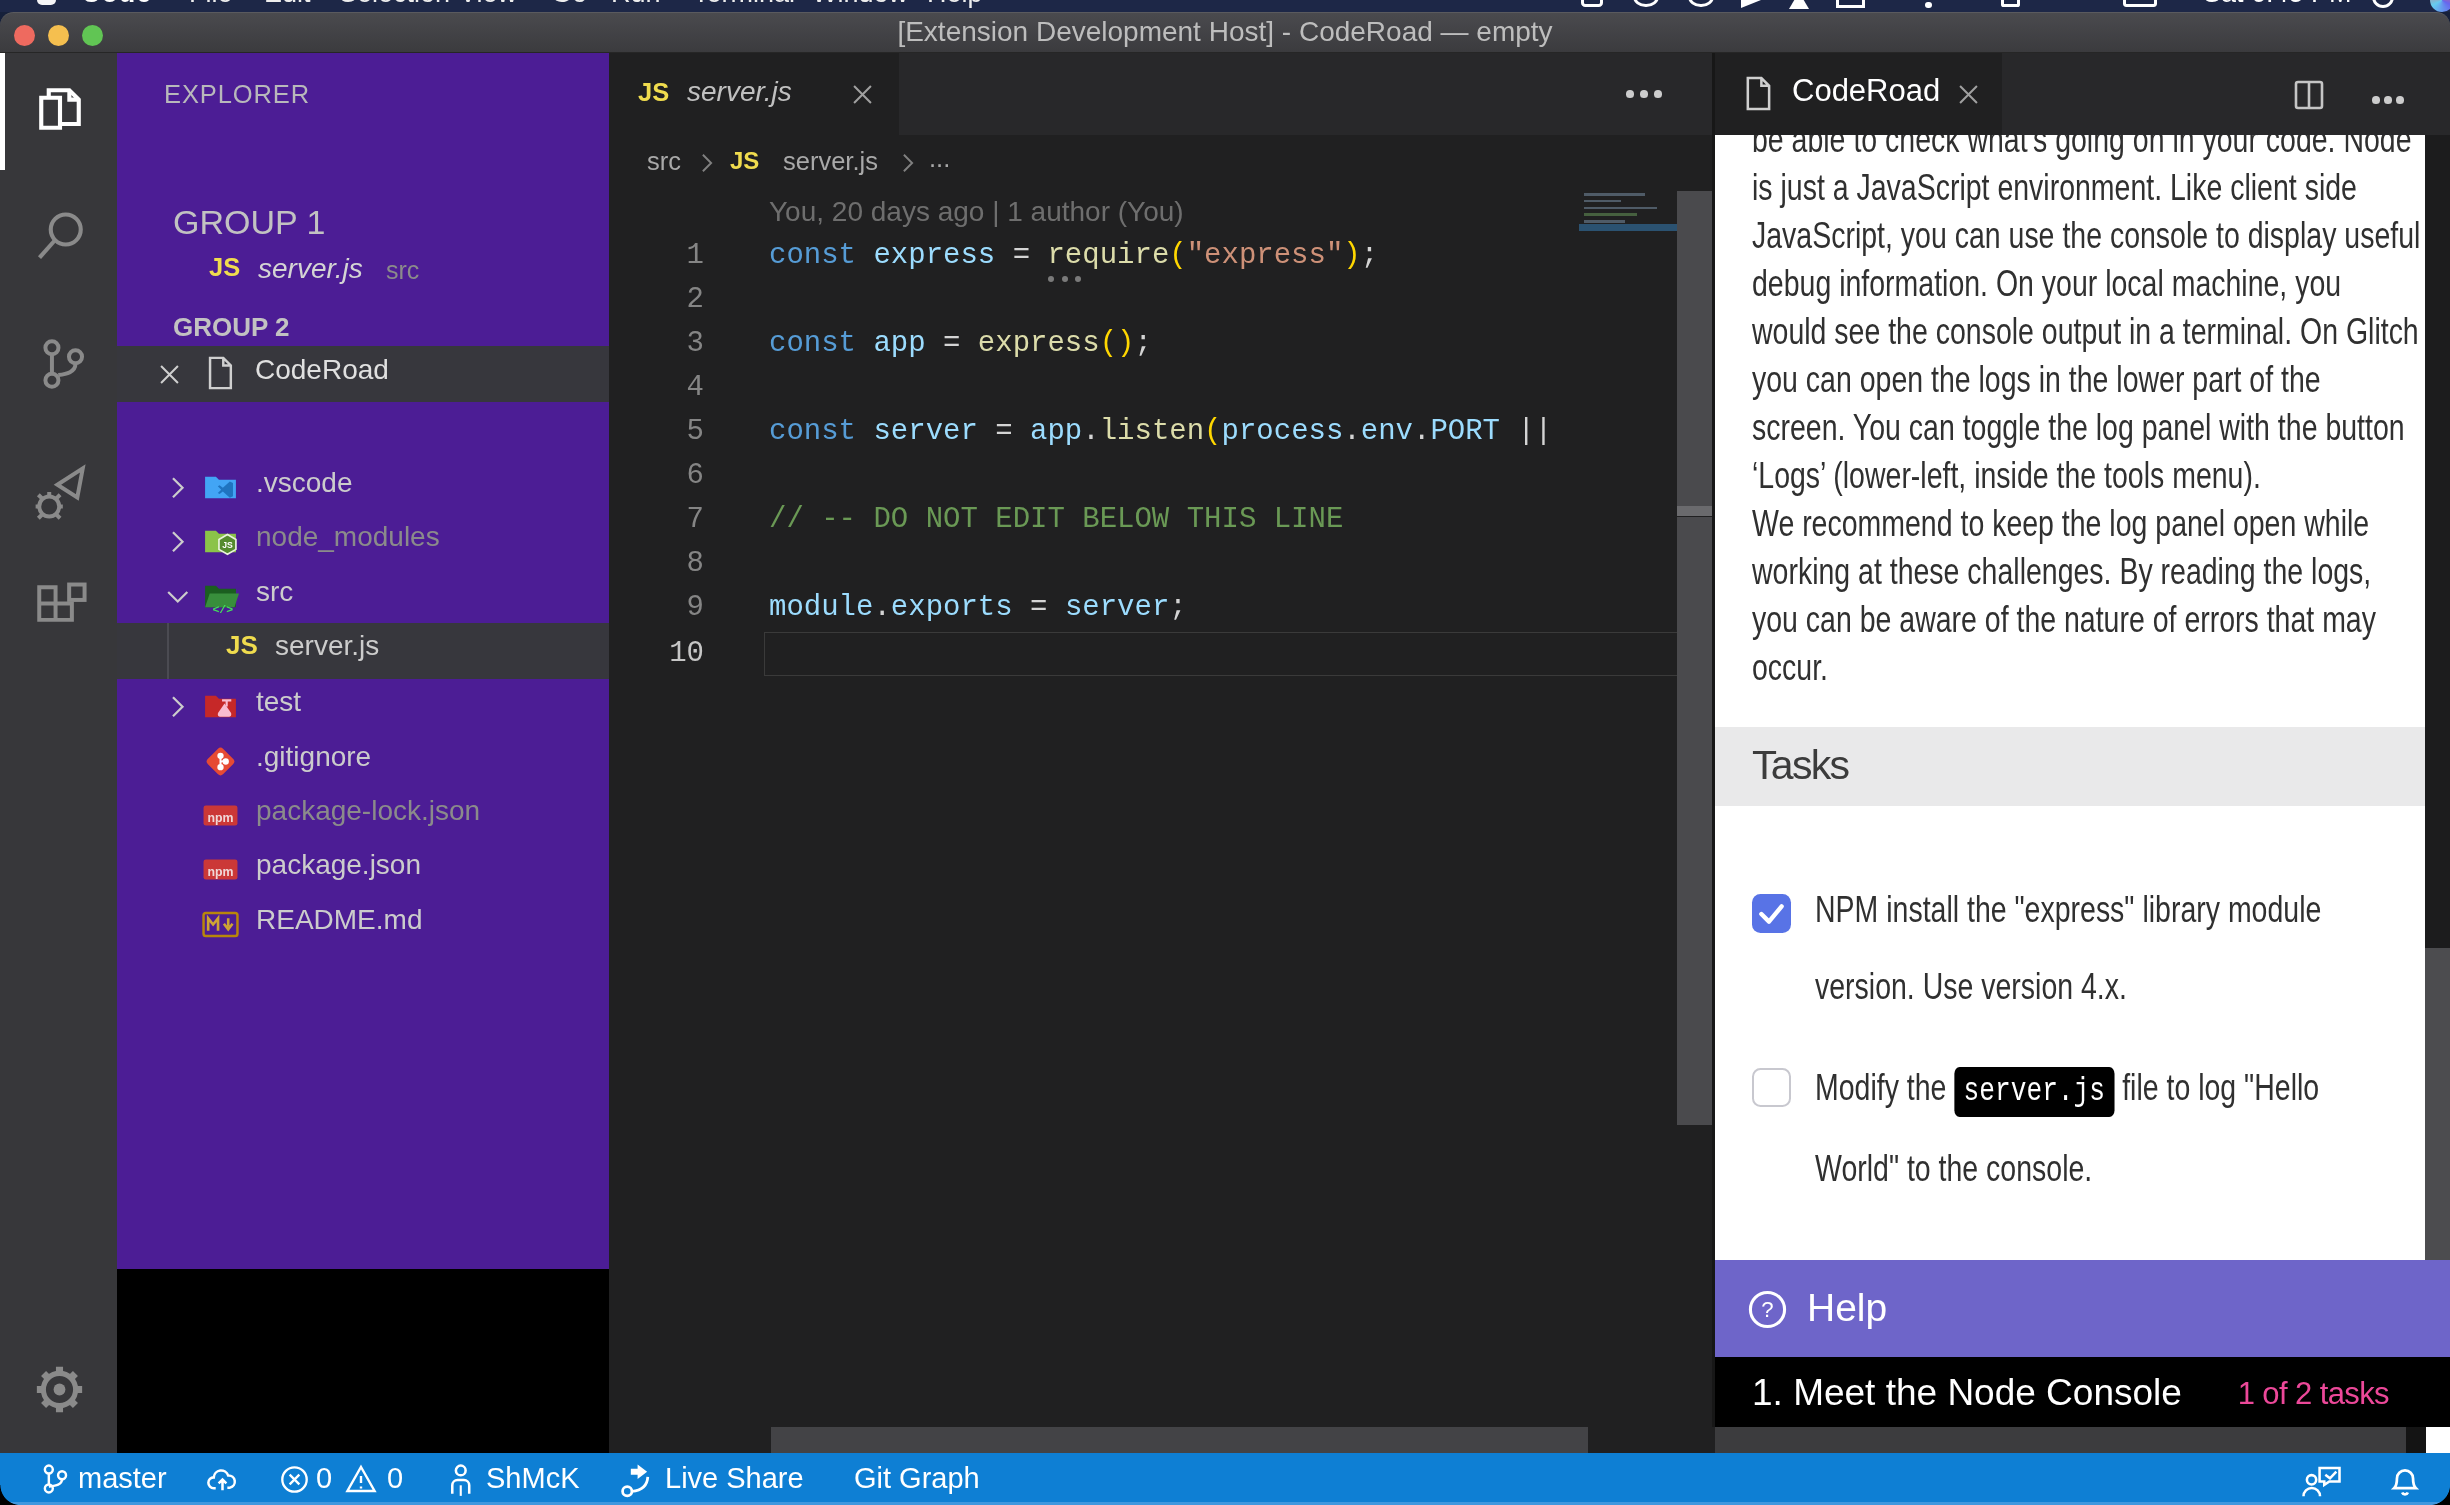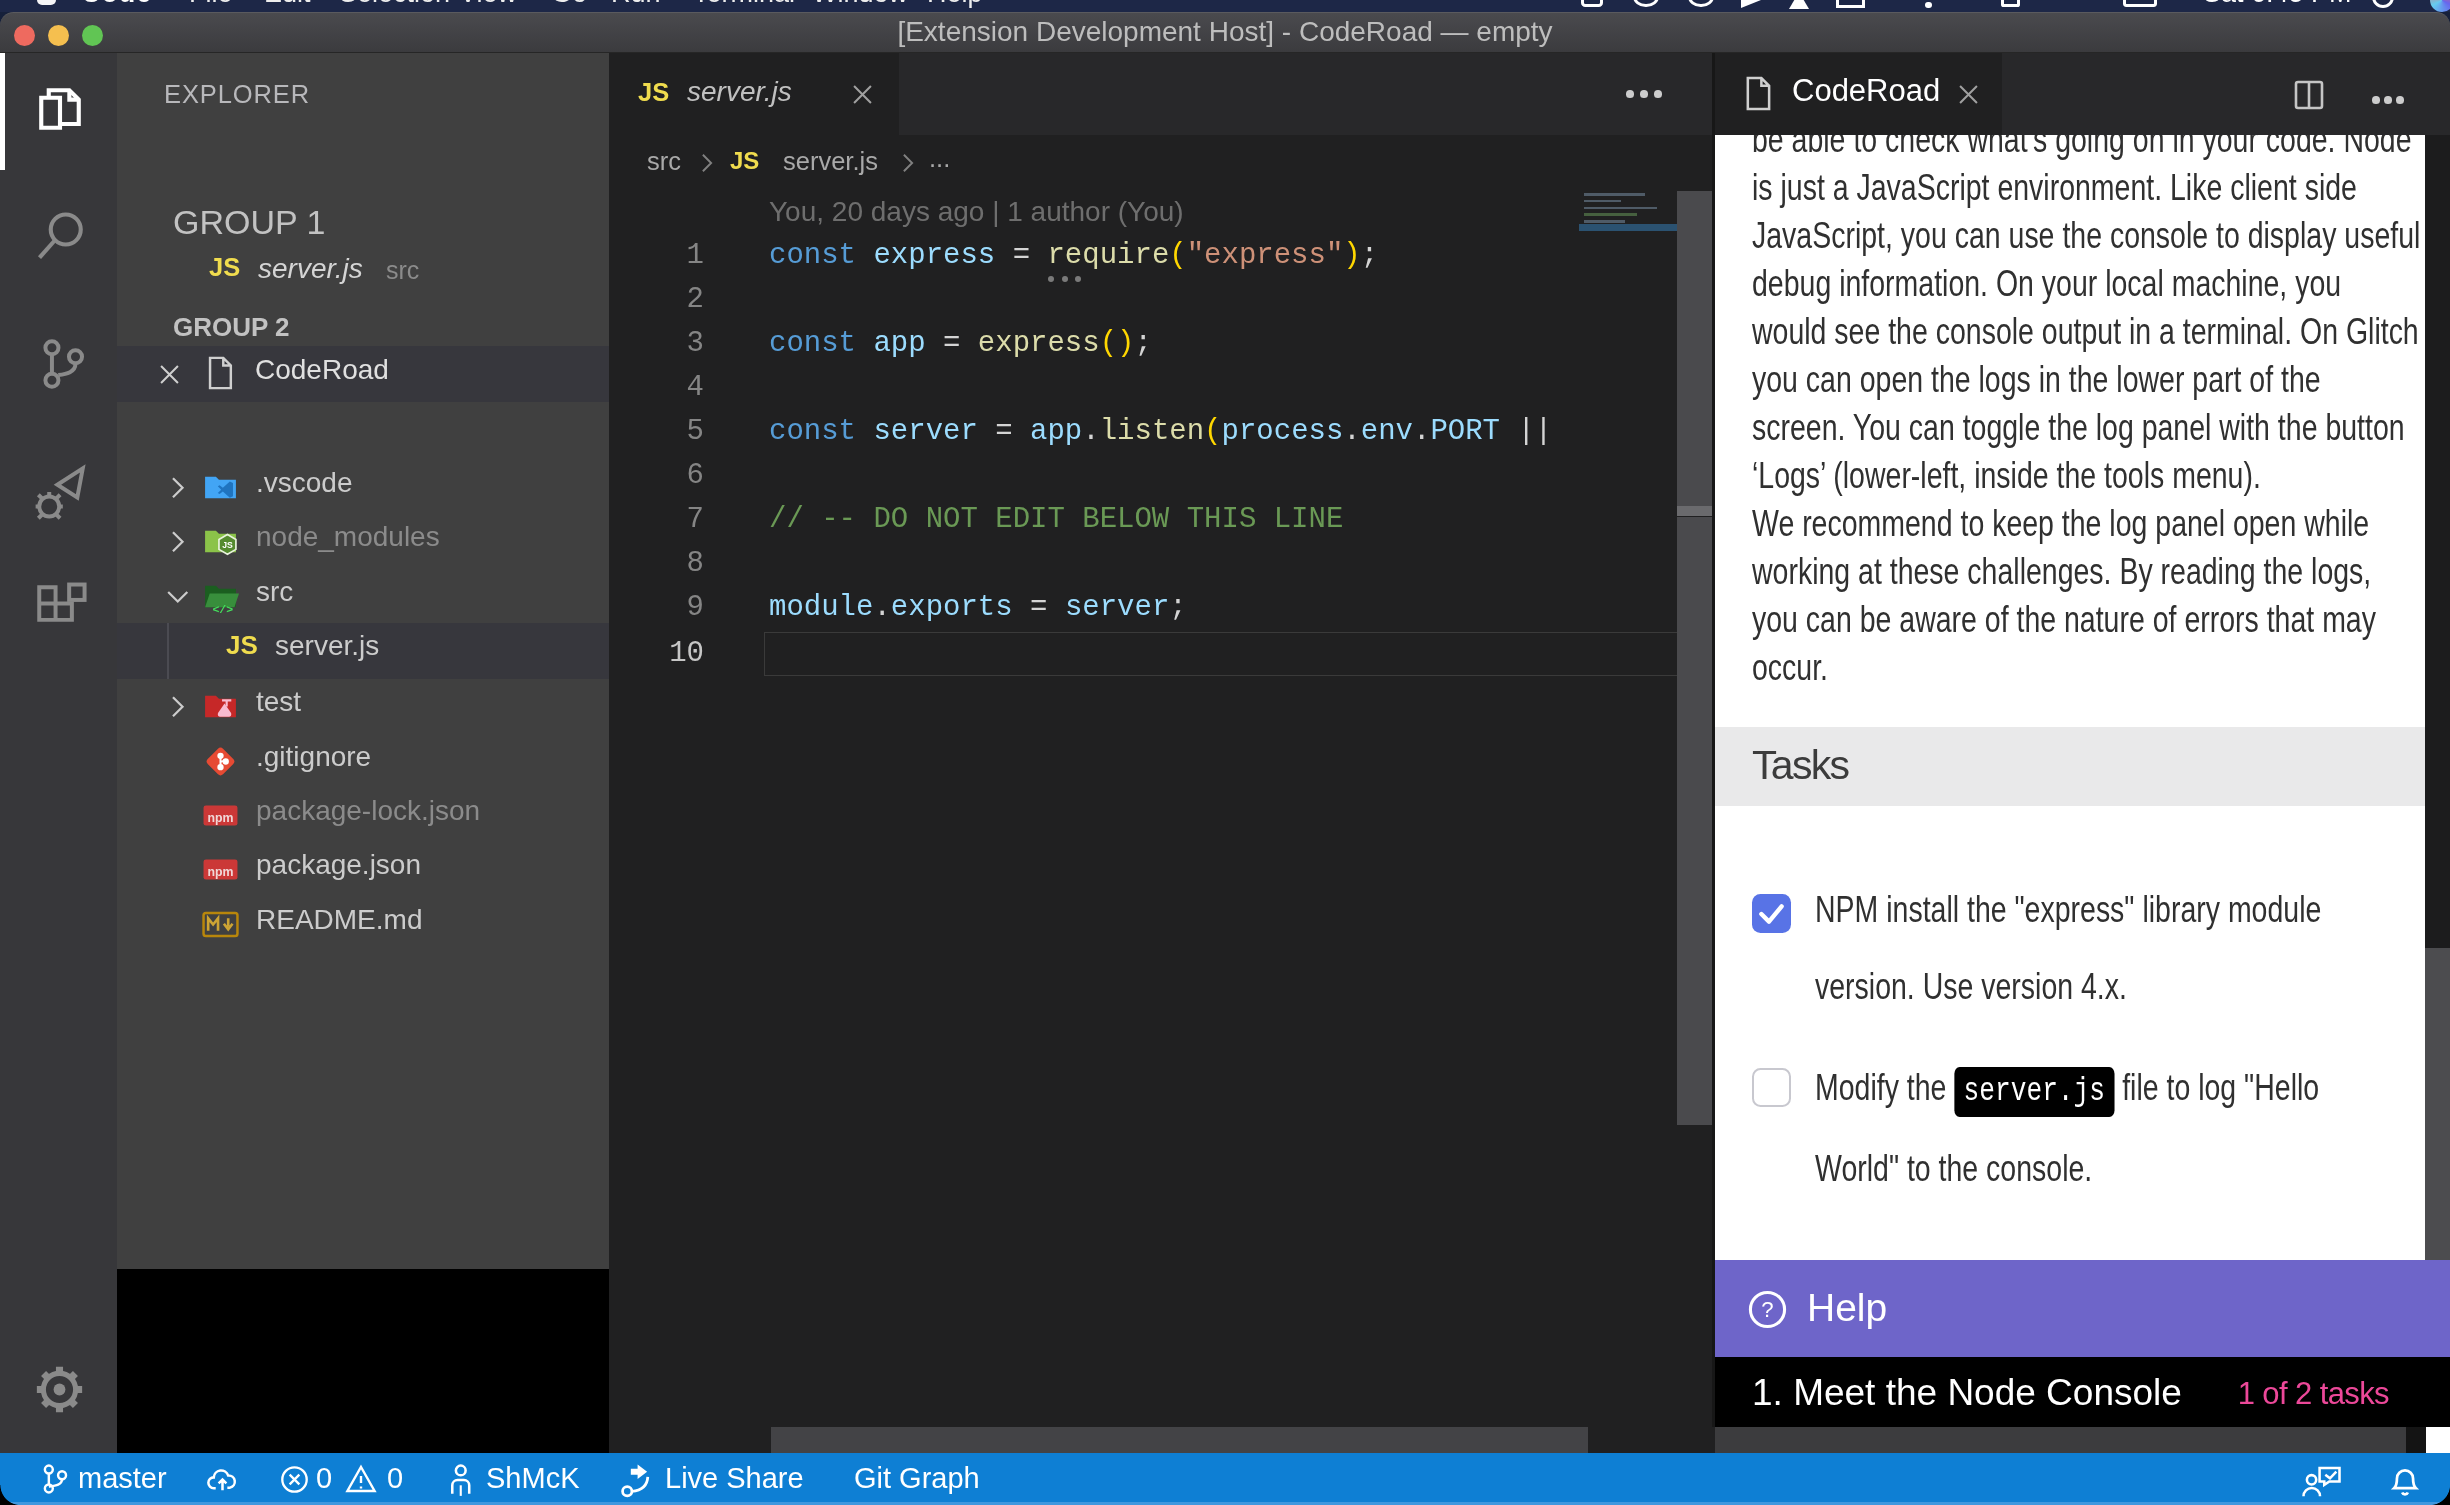--- a/index.html
+++ b/index.html
@@ -97,21 +97,21 @@
       <circle cx="16" cy="16" r="3" fill="#8a8a8a" stroke="none"></circle>
       <g stroke-width="3.6">
         <path d="M16 4.5 v4 M16 23.5 v4 M4.5 16 h4 M23.5 16 h4 M7.9 7.9 l2.8 2.8 M21.3 21.3 l2.8 2.8 M7.9 24.1 l2.8-2.8 M21.3 10.7 L24.1 7.9"></path>
       </g>
     </g>
   </svg>
 </div>
 
 <div class="abs" style="left:0;top:53px;width:5.1px;height:117px;background:#fff;"></div>
 
-<div class="abs" style="left:117px;top:53px;width:493px;height:1216px;background:#404040;overflow:hidden;font-size:28px;color:#cccccc;" id="sidebar">
+<div class="abs" style="left:117px;top:53px;width:493px;height:1216px;background:#4c1d95;overflow:hidden;font-size:28px;color:#cccccc;" id="sidebar">
   <div class="abs" style="left:47px;top:27px;color:#b8b8bb;font-size:25.5px;letter-spacing:0.9px;">EXPLORER</div>
 
 
   <div class="abs" style="left:56px;top:150px;font-weight:normal;color:#c2c2c2;font-size:34px;">GROUP 1</div>
 
   <div class="abs" style="left:92px;top:192px;width:401px;height:56px;">
     <div class="abs" style="left:0px;top:7.7px;color:#f0dc4e;font-weight:bold;font-size:25.5px;">JS</div>
     <div class="abs" style="left:49px;top:7.7px;font-style:italic;color:#d4d4d4;">server.js</div>
     <div class="abs" style="left:177px;top:11px;color:#8b8b8b;font-size:25px;">src</div>
   </div>

